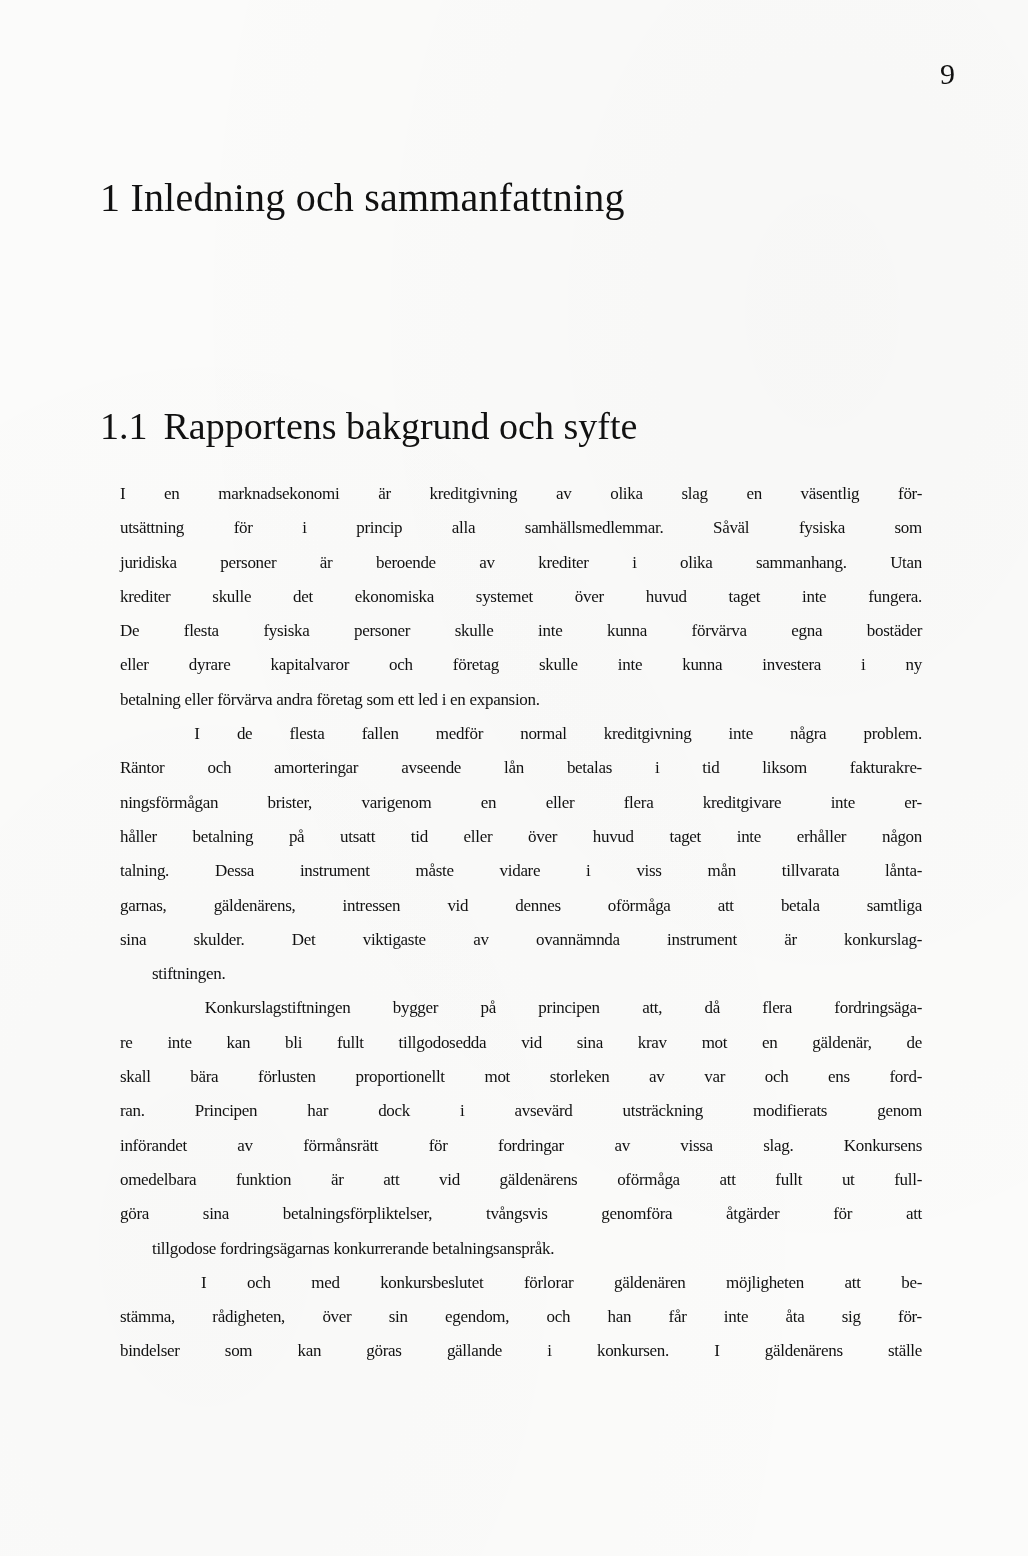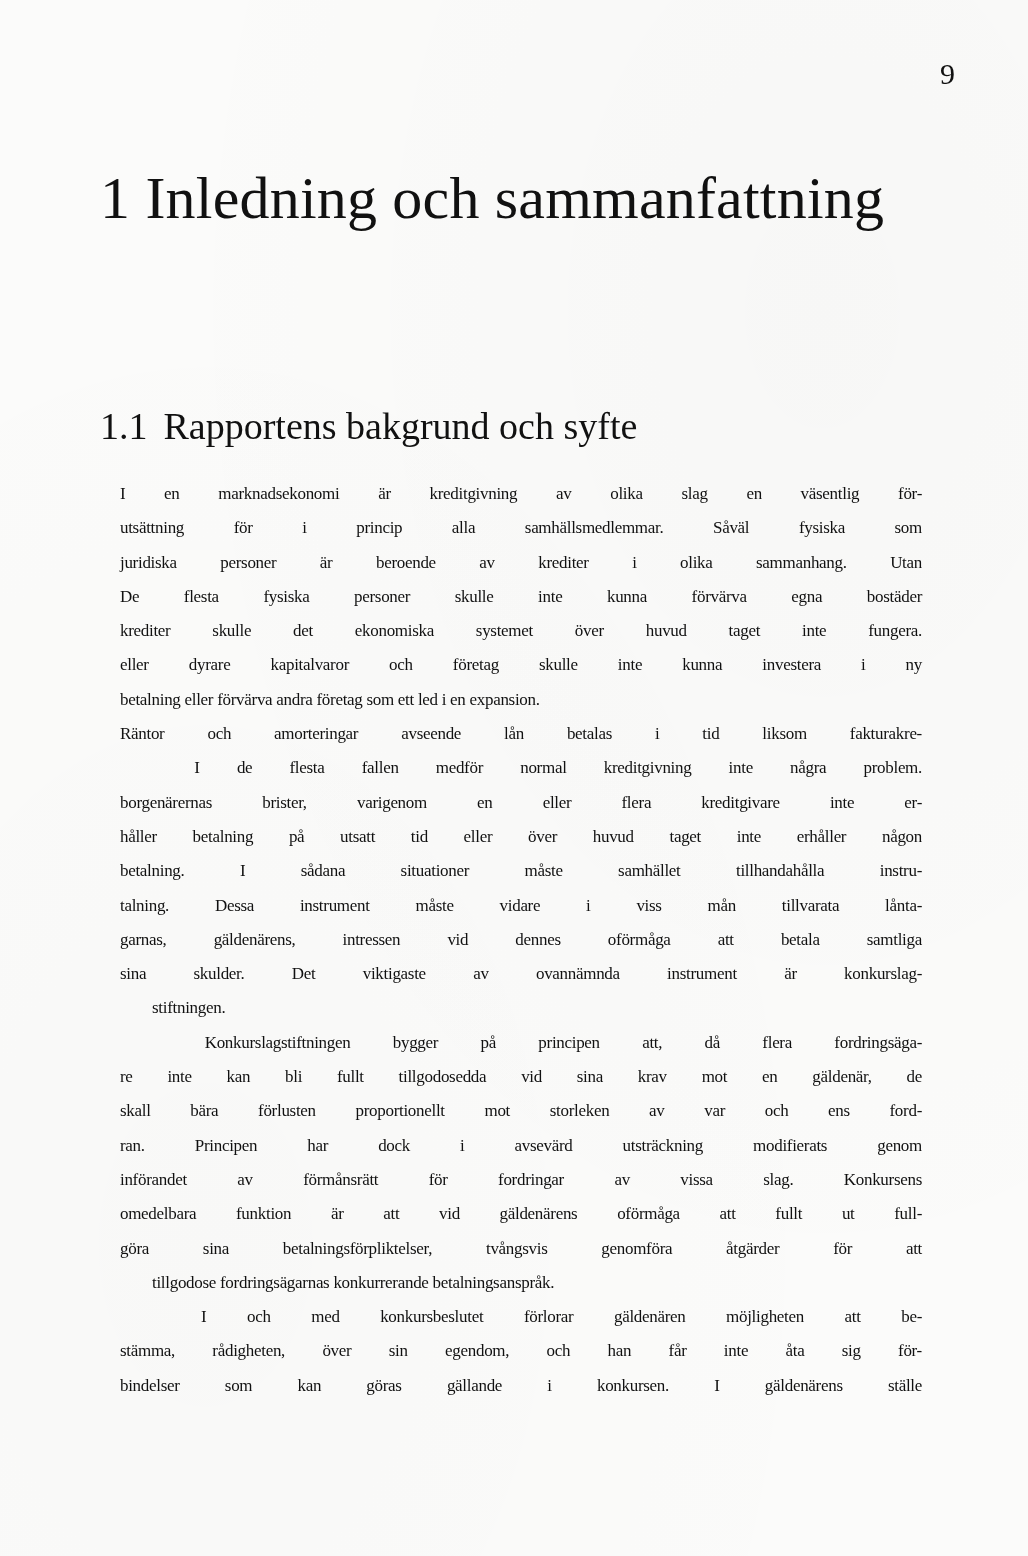--- a/index.html
+++ b/index.html
@@ -28,21 +28,21 @@
       position: absolute;
       left: 940px;
       top: 56px;
       font-size: 30px;
       line-height: 36px;
     }
     .chapter-title {
       position: absolute;
       left: 100px;
       top: 166px;
-      font-size: 60px;
+      font-size: 40px;
       line-height: 64px;
       margin: 0;
       font-weight: normal;
       white-space: nowrap;
       letter-spacing: 0.2px;
     }
     .section-title {
       position: absolute;
       left: 100px;
       top: 402px;
@@ -92,32 +92,31 @@
   <h1 class="chapter-title">1 Inledning och sammanfattning</h1>
 
   <h2 class="section-title"><span class="num">1.1</span><span>Rapportens bakgrund och syfte</span></h2>
 
   <div class="body-text">
 
     <div class="para">
       <span class="line">I en marknadsekonomi är kreditgivning av olika slag en väsentlig för-</span>
       <span class="line">utsättning för i princip alla samhällsmedlemmar. Såväl fysiska som</span>
       <span class="line">juridiska personer är beroende av krediter i olika sammanhang. Utan</span>
+      <span class="line">krediter skulle det ekonomiska systemet över huvud taget inte fungera.</span>
       <span class="line">De flesta fysiska personer skulle inte kunna förvärva egna bostäder</span>
-      <span class="line">krediter skulle det ekonomiska systemet över huvud taget inte fungera.</span>
       <span class="line">eller dyrare kapitalvaror och företag skulle inte kunna investera i ny</span>
       <span class="line" style="text-align-last:left;padding-right:30px;">betalning eller förvärva andra företag som ett led i en expansion.</span>
     </div>
 
     <div class="para">
+      <span class="line" style="white-space:pre;">  I de flesta fallen medför normal kreditgivning inte några problem.</span>
       <span class="line">Räntor och amorteringar avseende lån betalas i tid liksom fakturakre-</span>
-      <span class="line" style="white-space:pre;">  I de flesta fallen medför normal kreditgivning inte några problem.</span>
-      <span class="line">borgenärernas brister, varigenom en eller flera kreditgivare inte er-</span>
+      <span class="line">ningsförmågan brister, varigenom en eller flera kreditgivare inte er-</span>
       <span class="line">håller betalning på utsatt tid eller över huvud taget inte erhåller någon</span>
-      <span class="line">betalning. I sådana situationer måste samhället tillhandahålla instru-</span>
       <span class="line">talning. Dessa instrument måste vidare i viss mån tillvarata lånta-</span>
       <span class="line">garnas, gäldenärens, intressen vid dennes oförmåga att betala samtliga</span>
       <span class="line">sina skulder. Det viktigaste av ovannämnda instrument är konkurslag-</span>
       <span class="line last">stiftningen.</span>
     </div>
 
     <div class="para">
       <span class="line" style="white-space:pre;">  Konkurslagstiftningen bygger på principen att, då flera fordringsäga-</span>
       <span class="line">re inte kan bli fullt tillgodosedda vid sina krav mot en gäldenär, de</span>
       <span class="line">skall bära förlusten proportionellt mot storleken av var och ens ford-</span>

